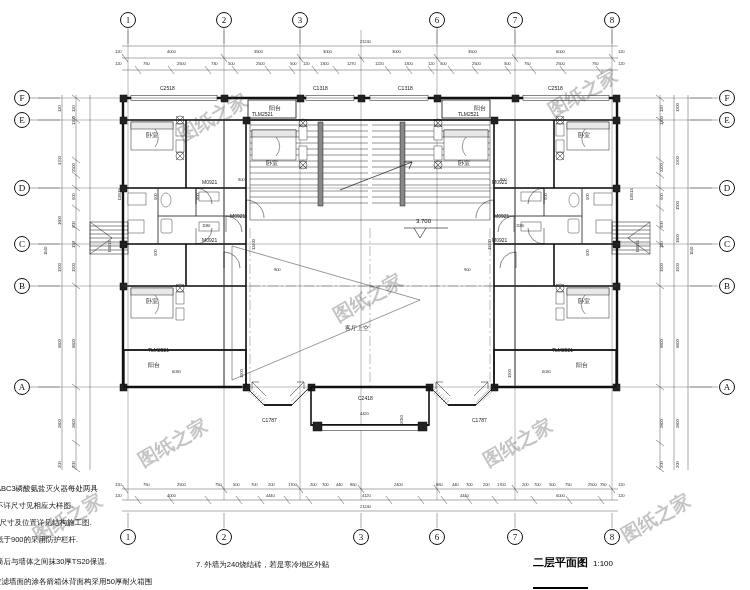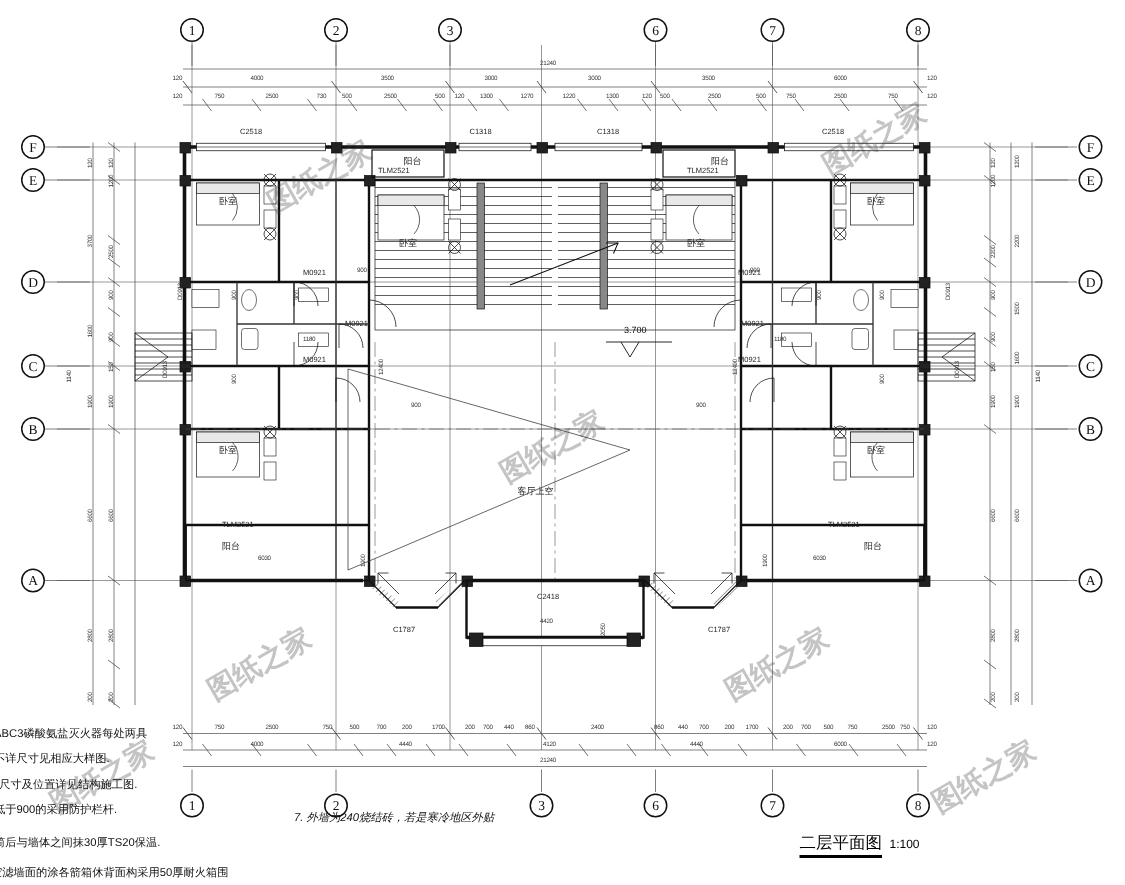--- a/index.html
+++ b/index.html
@@ -50,22 +50,22 @@
   .note {
     position: absolute;
     font-size: 7.5px;
     color: #111;
     white-space: nowrap;
     line-height: 1.35;
     font-family: "Liberation Sans", sans-serif;
   }
   #title-block { position: absolute; left: 533px; top: 552px; }
   #title-block .t {
-    font-size: 11px; color: #000; font-weight: normal;
-    border-bottom: 2px solid #000; padding-bottom: 1px;
+    font-size: 11px; color: #000; font-weight: bold;
+    border-bottom: 2px solid #000; padding-bottom: 17px;
     display: inline-block;
   }
   #title-block .s { font-size: 8px; color: #000; margin-left: 5px; }
   .wm {
     position: absolute;
     font-size: 19px;
     color: rgba(60,60,60,0.30);
     font-weight: bold;
     transform: rotate(-30deg);
     transform-origin: center center;
@@ -773,19 +773,19 @@
 
   <div class="lvl" style="left:416px;top:218px;">3.700</div>
 
   <div class="note" style="left:-4px;top:484px;">ABC3磷酸氨盐灭火器每处两具</div>
   <div class="note" style="left:-4px;top:501px;">不详尺寸见相应大样图.</div>
   <div class="note" style="left:-8px;top:518px;">柱尺寸及位置详见结构施工图.</div>
   <div class="note" style="left:-4px;top:535px;">低于900的采用防护栏杆.</div>
   <div class="note" style="left:-4px;top:557px;">筒后与墙体之间抹30厚TS20保温.</div>
   <div class="note" style="left:-6px;top:577px;">空滤墙面的涂各箭箱休背面构采用50厚耐火箱围</div>
 
-  <div class="note" style="left:196px;top:540px;font-style:italic;">7. 外墙为240烧结砖，若是寒冷地区外贴</div>
+  <div class="note" style="left:196px;top:560px;">7. 外墙为240烧结砖，若是寒冷地区外贴</div>
 
   <div id="title-block">
     <span class="t">二层平面图</span><span class="s">1:100</span>
   </div>
 
 </div>
 
 </body></html>

